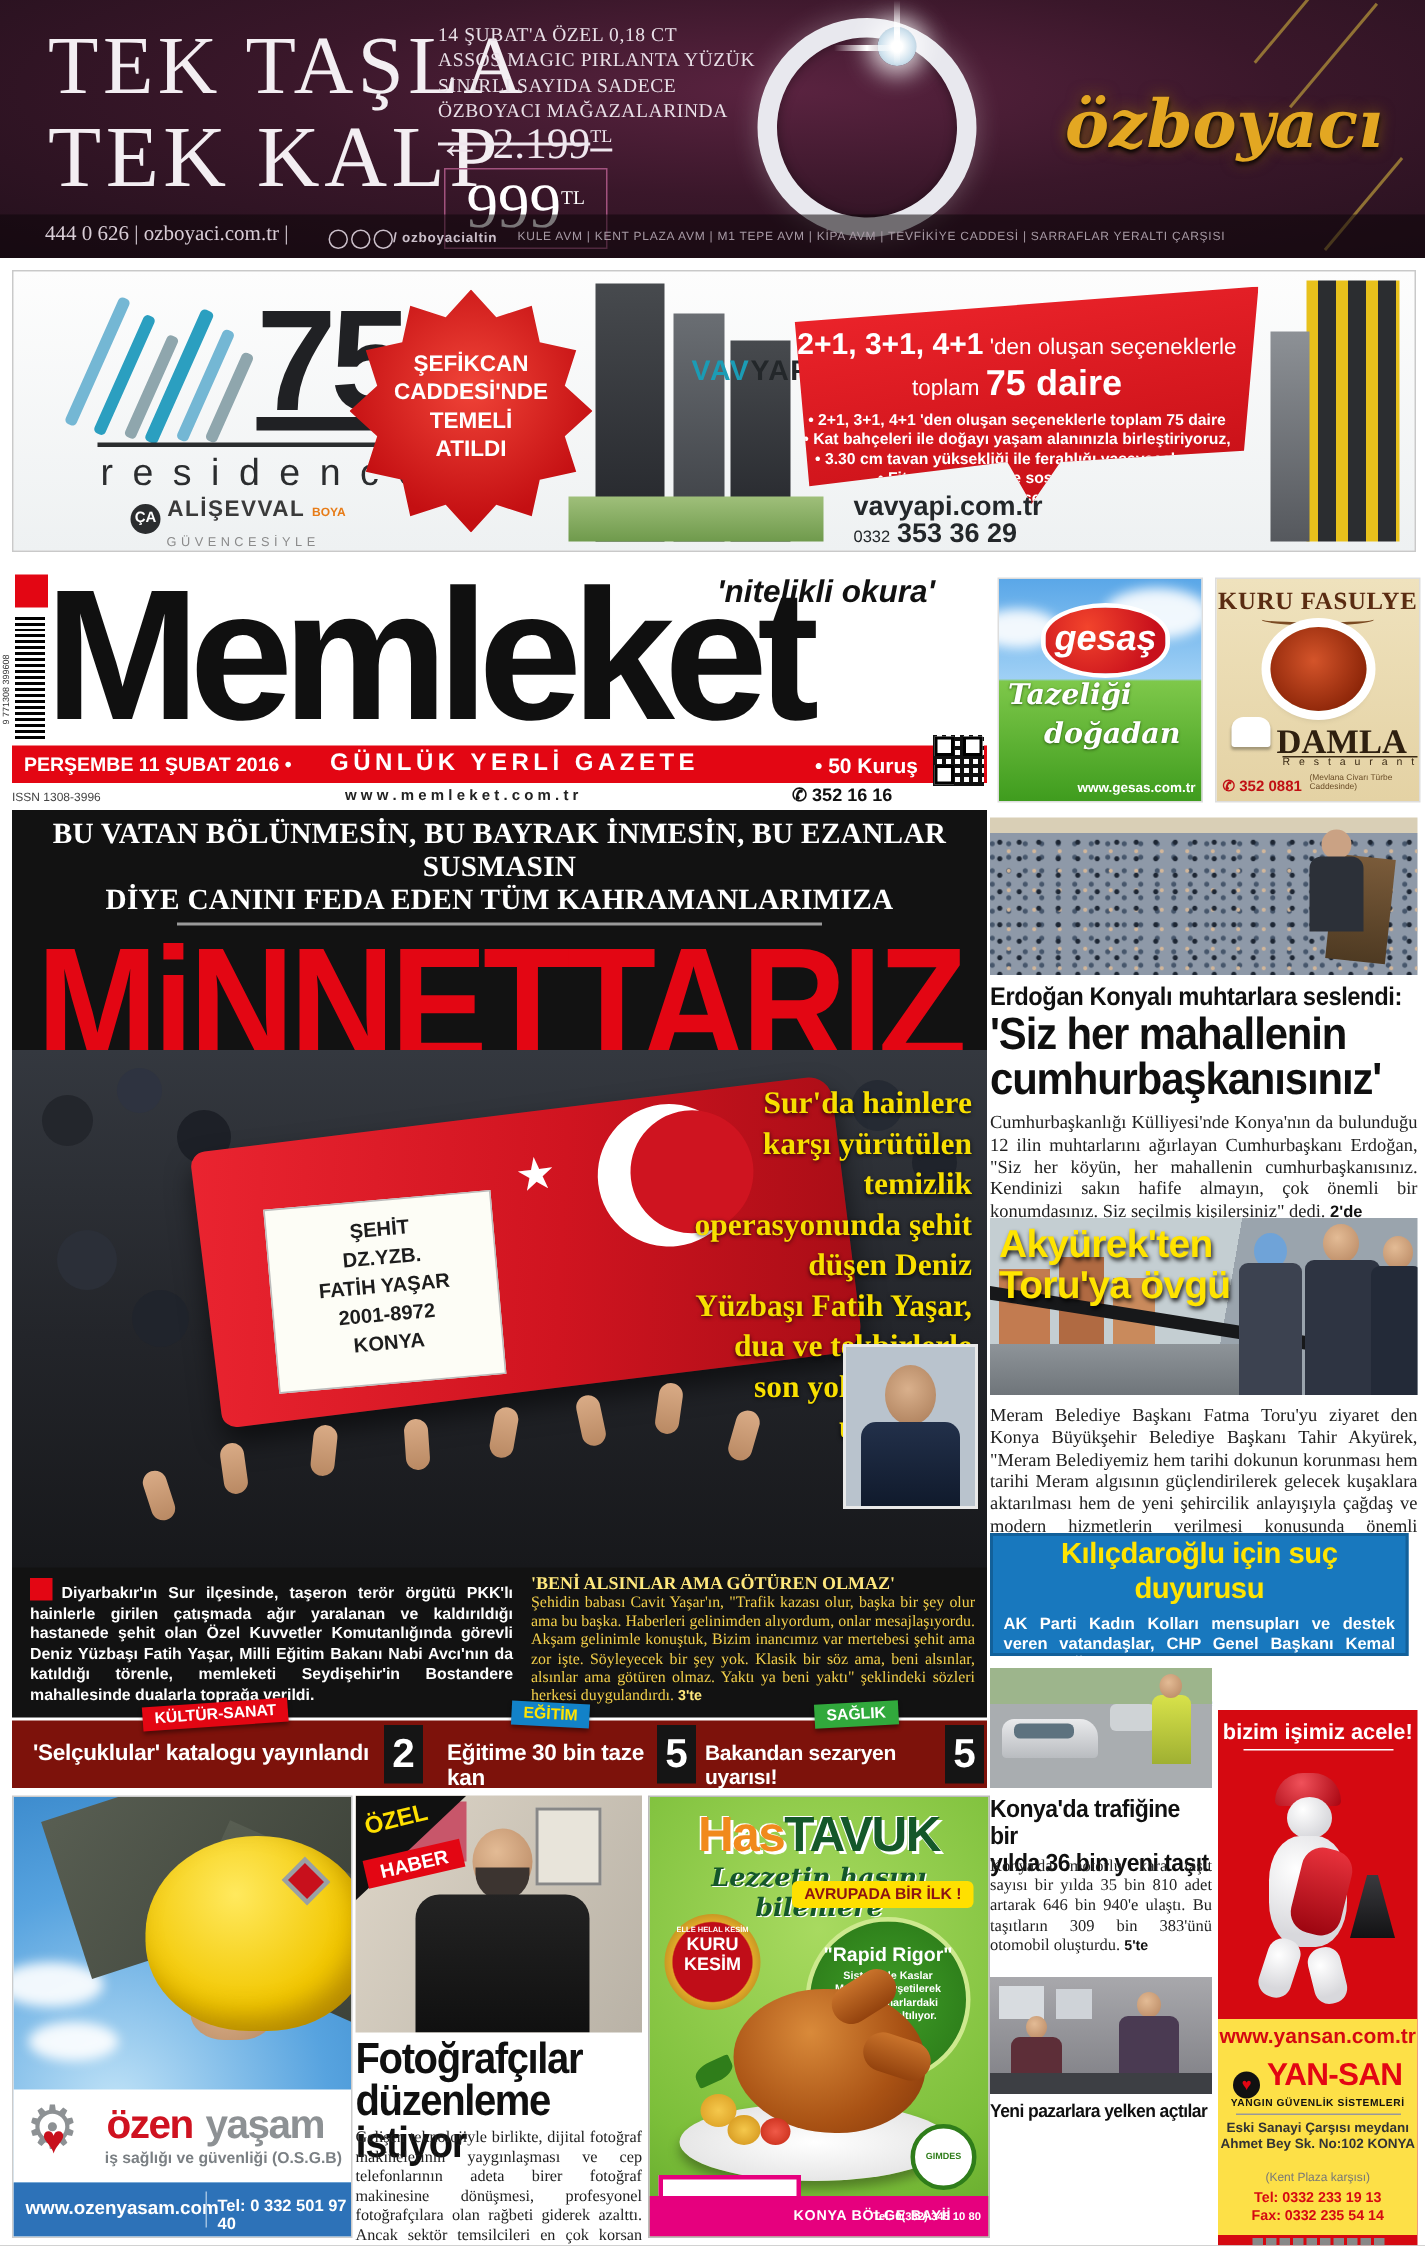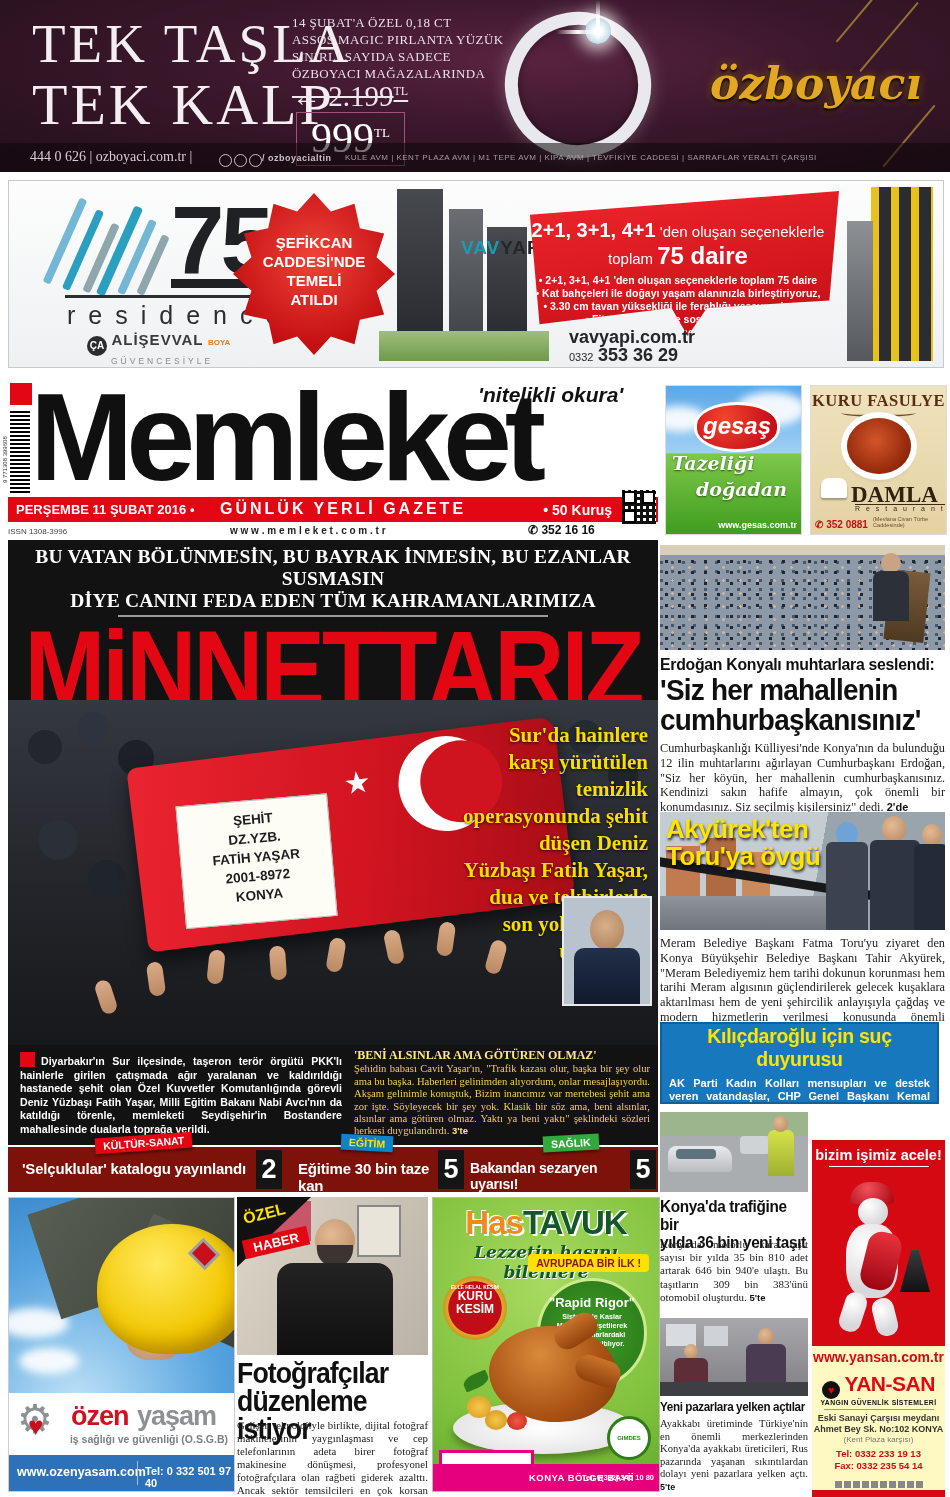--- a/index.html
+++ b/index.html
@@ -120,21 +120,21 @@
     text-shadow:1px 2px 3px rgba(0,0,0,.85);}
   #kilicBox{left:660px;top:1022px;width:279px;height:82px;background:#1878be;border:2px solid #12609a;box-sizing:border-box;}
   #kilicBox .h{color:#ffe400;font-weight:900;font-size:19.5px;letter-spacing:-.3px;}
   #kilicBox .b{color:#fff;font-weight:bold;font-size:11px;line-height:13px;}
   #kilicBox .pgw{color:#dce9f5;font-size:9px;font-weight:bold;}
   .smHead{font-weight:900;color:#101010;letter-spacing:-.4px;}
 
   
   #yansan{left:812px;top:1140px;width:133px;height:357px;background:#d50911;overflow:hidden;}
   #yansan .tag{color:#fff;font-weight:bold;font-size:14.5px;}
-  #yansan .band{position:absolute;left:0;width:133px;background:#fef9c3;}
+  #yansan .band{position:absolute;left:0;width:133px;background:#fde047;}
   #yansan .site{color:#d50911;font-weight:900;font-size:14px;}
   #yansan .brand{color:#e30613;font-weight:900;font-size:21px;letter-spacing:-.5px;}
   #yansan .bsub{color:#111;font-weight:bold;font-size:6.8px;letter-spacing:.4px;}
   #yansan .addr{color:#333;font-weight:bold;font-size:9px;line-height:11px;}
   #yansan .tel{color:#d50911;font-weight:bold;font-size:9.5px;line-height:12px;}
   .mascot{position:absolute;background:radial-gradient(circle at 35% 30%,#ffffff,#d8d8dc 70%);border-radius:50%;}
   .ico{display:inline-block;width:7px;height:7px;background:#888;margin:0 1px;}
 
   
   #ozen{left:8px;top:1197px;width:225px;height:293px;overflow:hidden;border:1px solid #ccc;}
@@ -440,23 +440,20 @@
     <div class="photo" style="left:0;top:0;width:148px;height:78px;background:linear-gradient(#a8a8ac,#7e7e84);">
       <div class="abs" style="left:6px;top:6px;width:30px;height:22px;background:#d8dce0;"></div>
       <div class="abs" style="left:44px;top:8px;width:24px;height:20px;background:#cfd3d8;"></div>
       <div class="fhead" style="left:24px;top:26px;width:14px;height:15px;"></div>
       <div class="figure" style="left:14px;top:40px;width:34px;height:38px;background:#5d2e38;"></div>
       <div class="fhead" style="right:34px;top:10px;width:16px;height:17px;"></div>
       <div class="figure" style="right:22px;top:26px;width:40px;height:52px;background:#4a3a52;"></div>
       <div class="abs" style="left:0;bottom:0;width:148px;height:14px;background:#3d3f44;"></div>
     </div>
     <div class="abs smHead" style="left:0;top:82px;width:158px;font-size:12.3px;transform:scaleX(.95);transform-origin:left;">Yeni pazarlara yelken açtılar</div>
-    <div class="abs rbody j" style="left:0;top:100px;width:148px;font-size:10.6px;line-height:12.6px;">
-      <span>Ayakkabı üretiminde Türkiye'nin en önemli merkezlerinden Konya'da ayakkabı üreticileri, Rus pazarında yaşanan sıkıntılardan dolayı yeni pazarlara yelken açtı.</span> <b class="pg" style="font-size:9px;">5'te</b>
-    </div>
   </div>
 
   <div id="yansan" class="abs">
     <div class="tag c" style="margin-top:7px;">bizim işimiz acele!</div>
     <div style="width:100px;height:1px;background:#fff;margin:3px auto 0;"></div>
 
     <div>
       <div class="abs" style="left:38px;top:42px;width:44px;height:22px;border-radius:22px 22px 4px 4px;background:radial-gradient(circle at 40% 30%,#f0515a,#a80410);"></div>
       <div class="mascot" style="left:46px;top:58px;width:30px;height:28px;"></div>
       <div class="mascot" style="left:34px;top:84px;width:52px;height:74px;border-radius:40%;"></div>
@@ -470,21 +467,21 @@
     </div>
     <div class="band" style="top:228px;height:122px;">
       <div class="c" style="margin-top:4px;">
         <span style="display:inline-block;width:18px;height:18px;border-radius:50%;background:#111;color:#e30613;font-weight:900;font-size:11px;line-height:18px;vertical-align:-3px;">♥</span>
         <span class="brand">YAN-SAN</span>
       </div>
       <div class="bsub c">YANGIN GÜVENLİK SİSTEMLERİ</div>
       <div style="width:110px;height:1px;background:#999;margin:3px auto;"></div>
       <div class="addr c">Eski Sanayi Çarşısı meydanı</div>
       <div class="addr c">Ahmet Bey Sk. No:102 KONYA</div>
-      <div class="c" style="font-size:8px;color:#777;margin-top:0;">(Kent Plaza karşısı)</div>
+      <div class="c" style="font-size:8px;color:#777;margin-top:12px;">(Kent Plaza karşısı)</div>
       <div class="tel c" style="margin-top:4px;">Tel: 0332 233 19 13</div>
       <div class="tel c">Fax: 0332 235 54 14</div>
       <div class="c" style="margin-top:2px;">
         <i class="ico"></i><i class="ico"></i><i class="ico"></i><i class="ico"></i><i class="ico"></i><i class="ico"></i><i class="ico"></i><i class="ico"></i><i class="ico"></i><i class="ico"></i>
       </div>
     </div>
   </div>
 
   <div id="ozen" class="abs">
     <div id="ozenPhoto">

